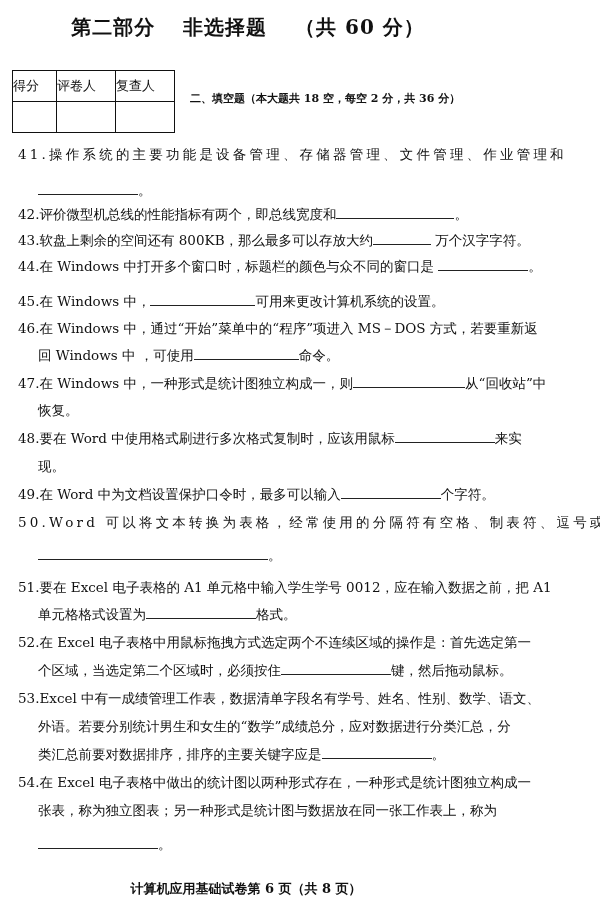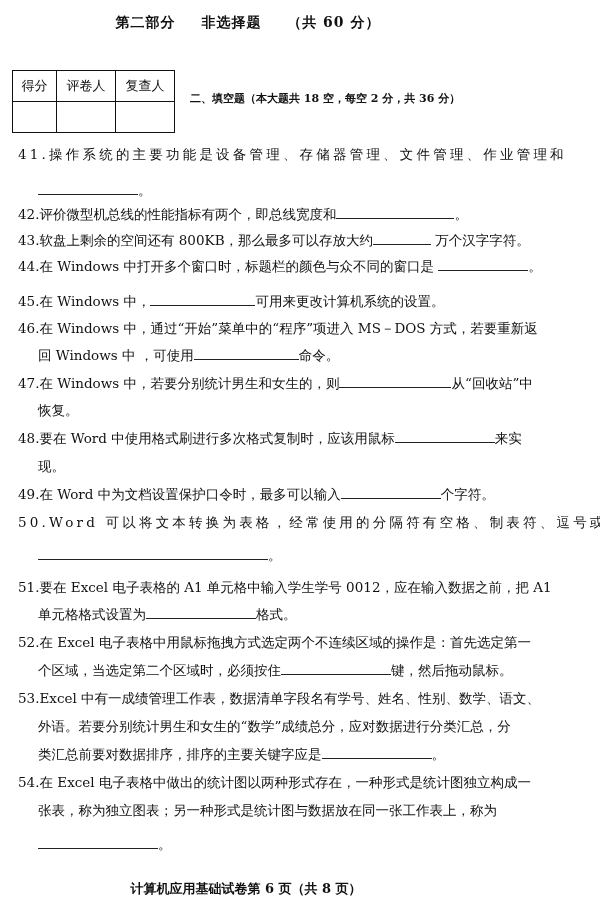--- a/index.html
+++ b/index.html
@@ -1,22 +1,22 @@
 <!DOCTYPE html>
 <html><head>
 <meta charset="utf-8">
 <style>
   html, body { margin: 0; padding: 0; background: #ffffff; }
   body { width: 600px; height: 909px; position: relative; overflow: hidden;
          font-family: "DejaVu Serif", "Liberation Serif", serif; color: #111; }
   .title { position: absolute; top: 14px; left: 0; width: 496px; text-align: center;
-           font-size: 14px; font-weight: bold; letter-spacing: 1px; }
+           font-size: 20px; font-weight: bold; letter-spacing: 1px; }
   .title span { margin: 0 10px; }
   .score-table { position: absolute; left: 12px; top: 70px; border-collapse: collapse; }
-  .score-table td { border: 1.5px solid #111; font-size: 13px; text-align: center; padding: 0; }
+  .score-table td { border: 1.5px solid #111; font-size: 13px; padding: 0; }
   .score-table tr.head td { height: 30px; }
   .score-table tr.body td { height: 30px; }
   .c1 { width: 43px; } .c2 { width: 58px; } .c3 { width: 58px; margin-top: 45px; }
   .section-heading { position: absolute; left: 190px; top: 91px; font-size: 11px; font-weight: bold; }
   .q { position: absolute; left: 18px; font-size: 13.5px; line-height: 20px; white-space: nowrap; }
   .cont { position: absolute; left: 38px; font-size: 13.5px; line-height: 20px; white-space: nowrap; }
   .blank { display: inline-block; border-bottom: 1px solid #222; height: 14px; vertical-align: baseline; }
   .footer { position: absolute; top: 880px; left: 0; width: 492px; text-align: center; font-size: 13px; font-weight: bold; }
   .spread { letter-spacing: 3.2px; }
 </style>
@@ -70,21 +70,21 @@
 </div>
 
 <div class="q" style="top:318px">
   <span>46.</span><span>在 Windows 中，通过“开始”菜单中的“程序”项进入 MS－DOS 方式，若要重新返</span>
 </div>
 <div class="cont" style="top:345px">
   <span>回 Windows 中 ，可使用</span><span class="blank" style="width:105px"></span><span>命令。</span>
 </div>
 
 <div class="q" style="top:373px">
-  <span>47.</span><span>在 Windows 中，若要分别统计男生和女生的，则</span><span class="blank" style="width:112px"></span><span>从“回收站”中</span>
+  <span>47.</span><span>在 Windows 中，一种形式是统计图独立构成一，则</span><span class="blank" style="width:112px"></span><span>从“回收站”中</span>
 </div>
 <div class="cont" style="top:400px">恢复。</div>
 
 <div class="q" style="top:428px">
   <span>48.</span><span>要在 Word 中使用格式刷进行多次格式复制时，应该用鼠标</span><span class="blank" style="width:100px"></span><span>来实</span>
 </div>
 <div class="cont" style="top:456px">现。</div>
 
 <div class="q" style="top:484px">
   <span>49.</span><span>在 Word 中为文档设置保护口令时，最多可以输入</span><span class="blank" style="width:100px"></span><span>个字符。</span>

